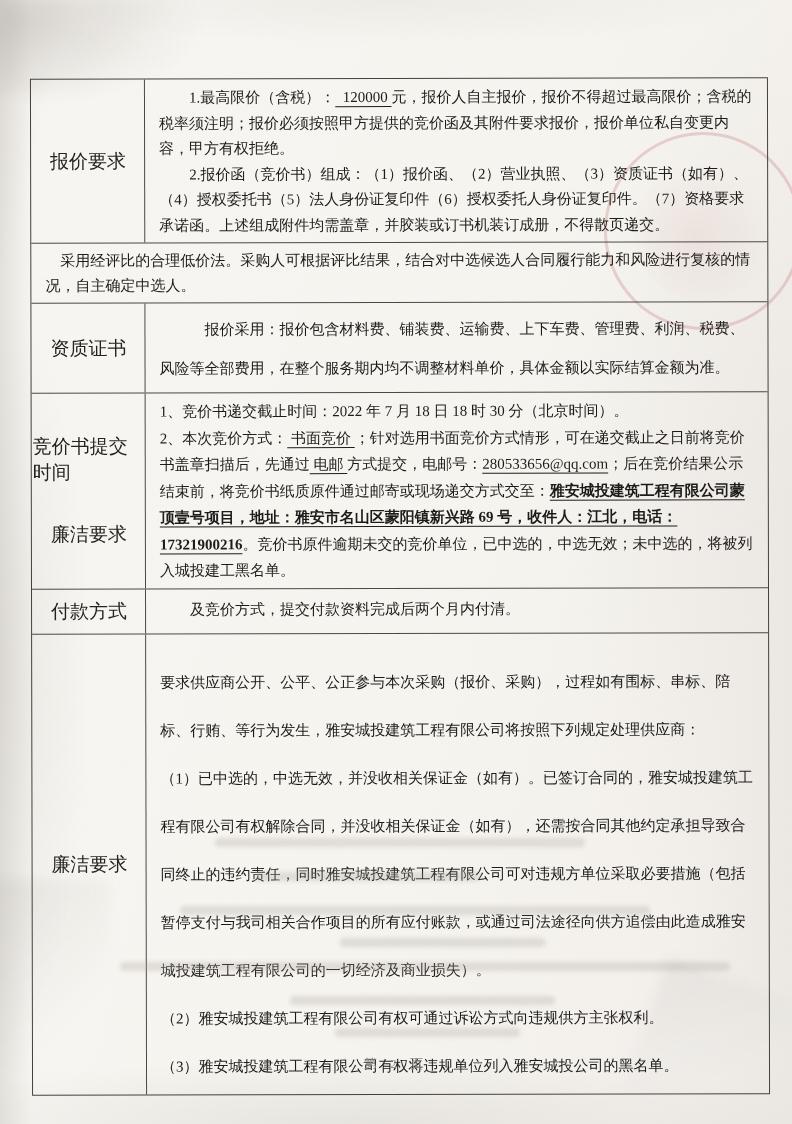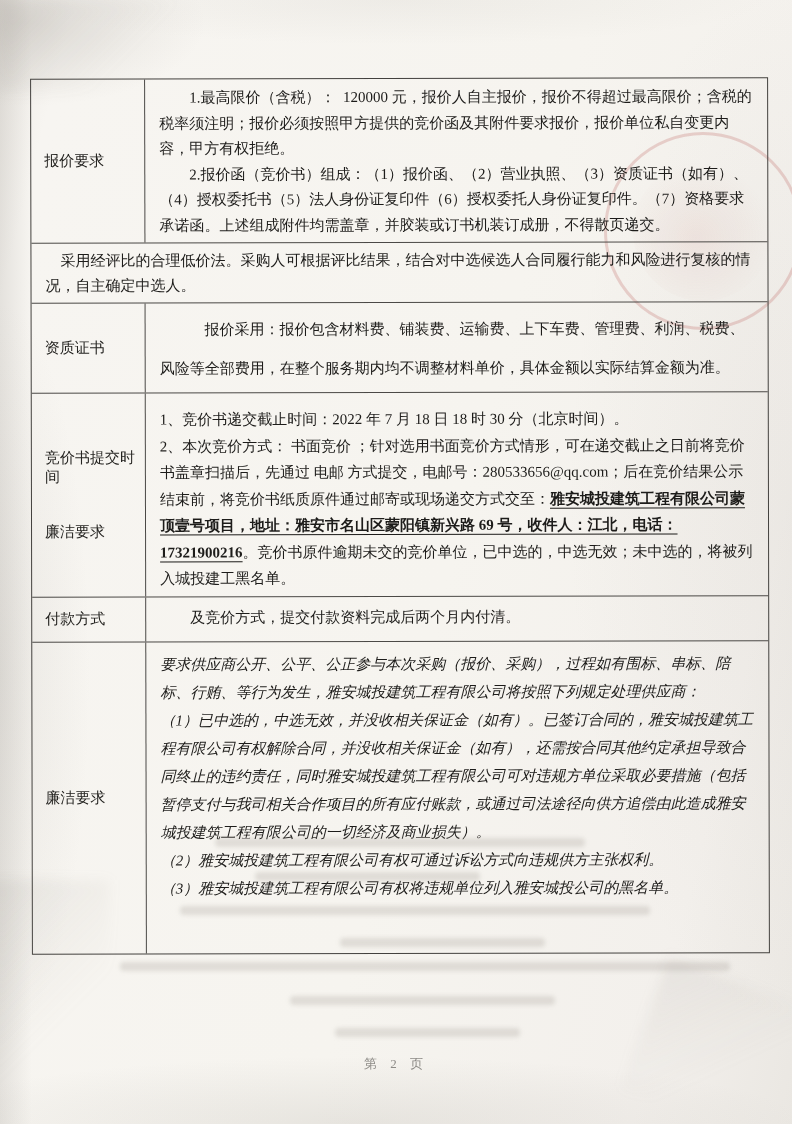--- a/index.html
+++ b/index.html
@@ -48,44 +48,44 @@
     border:1.4px solid #43413e;
     transform:rotate(-0.12deg);
     color:#1e1d1b;
   }
   .trow{display:flex;border-top:1.3px solid #4b4946;}
   .trow:first-child{border-top:none;}
   .cell-label{
     flex:0 0 114px;width:114px;box-sizing:border-box;
     border-right:1.3px solid #4b4946;
     display:flex;flex-direction:column;justify-content:center;
-    padding-left:13px;font-size:15px;color:#242320;
+    padding-left:1px;font-size:19px;color:#242320;align-items:center;
   }
   .cell-content{
     flex:1;box-sizing:border-box;min-width:0;
     padding:4px 12px 4px 14px;font-size:15px;color:#1d1c1a;
     white-space:pre-wrap;
   }
   .r1{min-height:107px;}
   .r2{min-height:50px;}
   .r3{min-height:66px;}
   .r4{min-height:152px;}
   .r5{min-height:44px;}
   .r6{min-height:311px;}
   .r1 .cell-content{line-height:25.5px;padding-top:6px;}
   .r2 .cell-content{line-height:25px;padding-top:5px;}
   .r3 .cell-content{line-height:39px;padding-top:7px;}
-  .r4 .cell-content{line-height:26.5px;padding-top:13px;}
+  .r4 .cell-content{line-height:26.5px;padding-top:5px;}
   .r5 .cell-content{line-height:24px;padding-top:8px;}
-  .r6 .cell-content{line-height:28px;padding-top:8px;font-style:italic;}
+  .r6 .cell-content{line-height:48px;padding-top:24px;}
   .para{margin:0;}
   .indent-1{text-indent:1em;}
   .indent-2{text-indent:2em;}
   .indent-3{text-indent:3em;}
-  .u{text-underline-offset:4px;}
+  .u{text-decoration:underline;text-underline-offset:4px;}
   .bu{font-weight:bold;text-decoration:underline;text-underline-offset:4px;}
   .label-gap{height:36px;}
 
   
   .bleed{
     position:absolute;height:9px;border-radius:4px;
     background:rgba(165,159,150,0.28);filter:blur(2.3px);pointer-events:none;
   }
 
   .footer{

